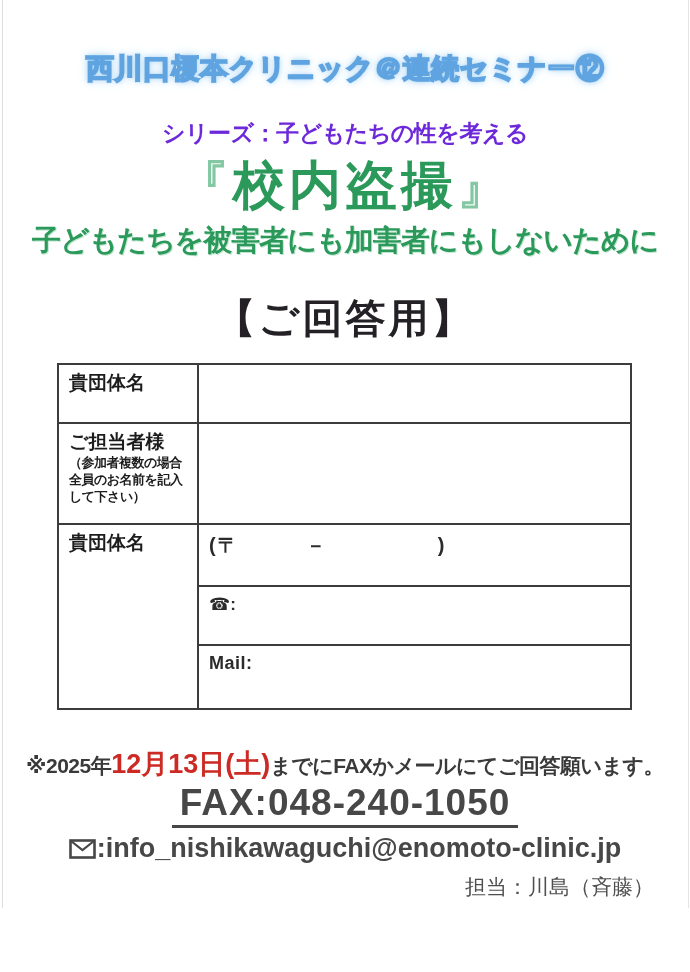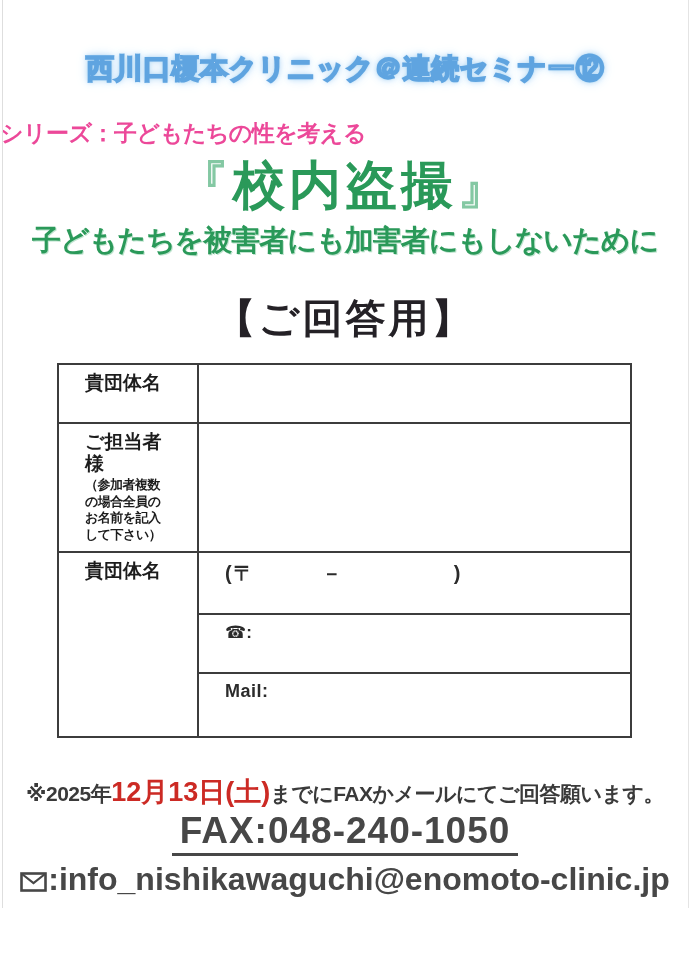--- a/index.html
+++ b/index.html
@@ -35,25 +35,25 @@
     color: #ffffff;
     -webkit-text-stroke: 1.8px #5fa4e0;
     text-shadow:
       0 0 2px #8ec6ee, 0 0 5px #a9d4f4,
       0 0 9px #bedef7, 0 0 14px #d4eafa;
   }
 
   
   .series {
     margin-top: 30px;
-    text-align: left;
+    text-align: center;
     font-size: 23px;
     font-weight: 900;
     letter-spacing: -0.5px;
-    color: #ec4899;
+    color: #6d28d9;
   }
   .main-title {
     margin-top: 2px;
     text-align: center;
     font-size: 52px;
     font-weight: 900;
     letter-spacing: 4px;
     color: #2a9959;
   }
   .main-title .bracket {
@@ -93,21 +93,21 @@
 
   
   table.form-table {
     border-collapse: collapse;
     table-layout: fixed;
     width: 575px;
     margin: 17px 0 0 57px;
   }
   .form-table th, .form-table td {
     border: 2px solid #3c3c3c;
-    padding: 7px 26px;
+    padding: 7px 10px;
     vertical-align: top;
     text-align: left;
     background: #ffffff;
   }
   .form-table th { width: 140px; }
   .row-label {
     font-size: 19px;
     font-weight: 800;
     color: #1c1c1c;
     letter-spacing: 0px;
@@ -159,21 +159,21 @@
     font-weight: 800;
     color: #474747;
     letter-spacing: 1px;
     border-bottom: 3px solid #474747;
     padding: 0 8px 1px 8px;
     line-height: 1.1;
   }
   .email-line {
     margin-top: 5px;
     text-align: center;
-    font-size: 32px;
+    font-size: 27px;
     font-weight: 800;
     color: #474747;
     letter-spacing: 0px;
     white-space: nowrap;
   }
   .envelope-icon { display: inline-block; vertical-align: -2px; margin-right: 1px; }
   .contact-block {
     margin-top: 7px;
     text-align: right;
     padding-right: 36px;

